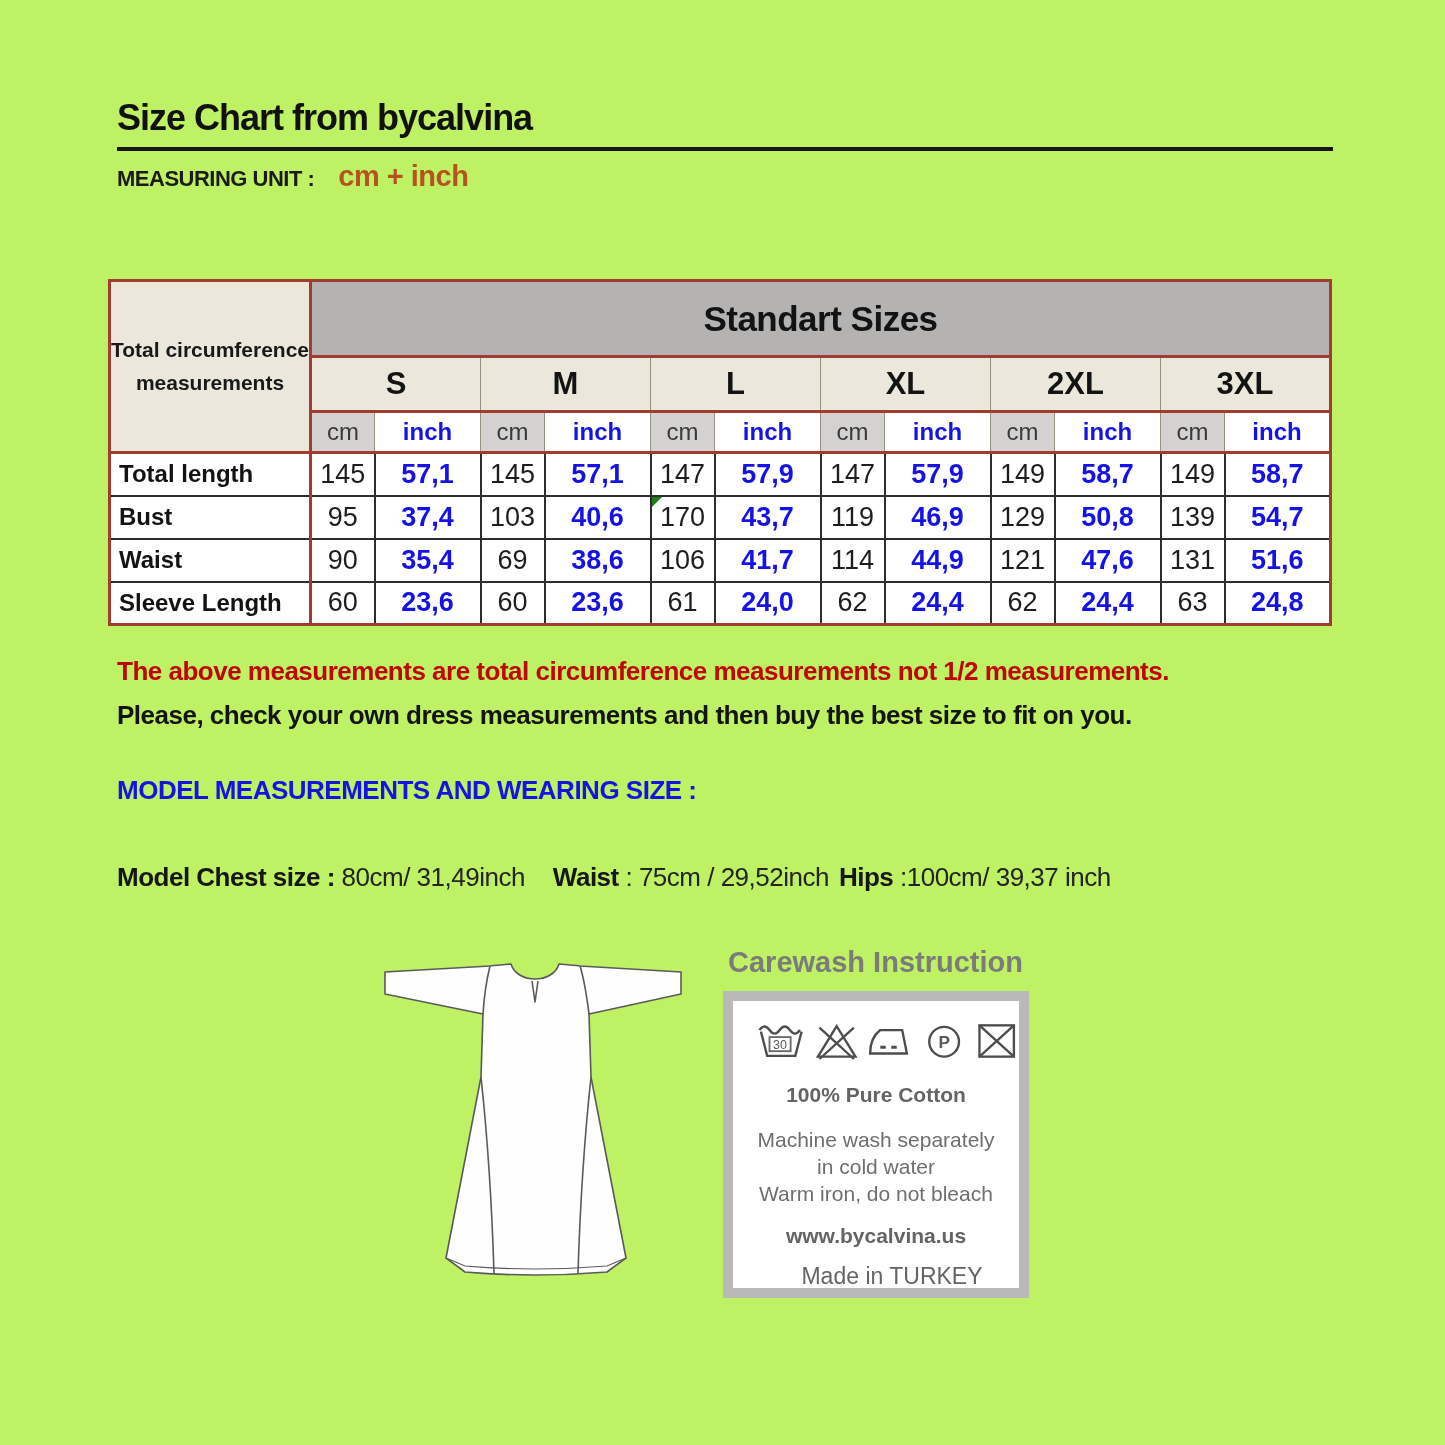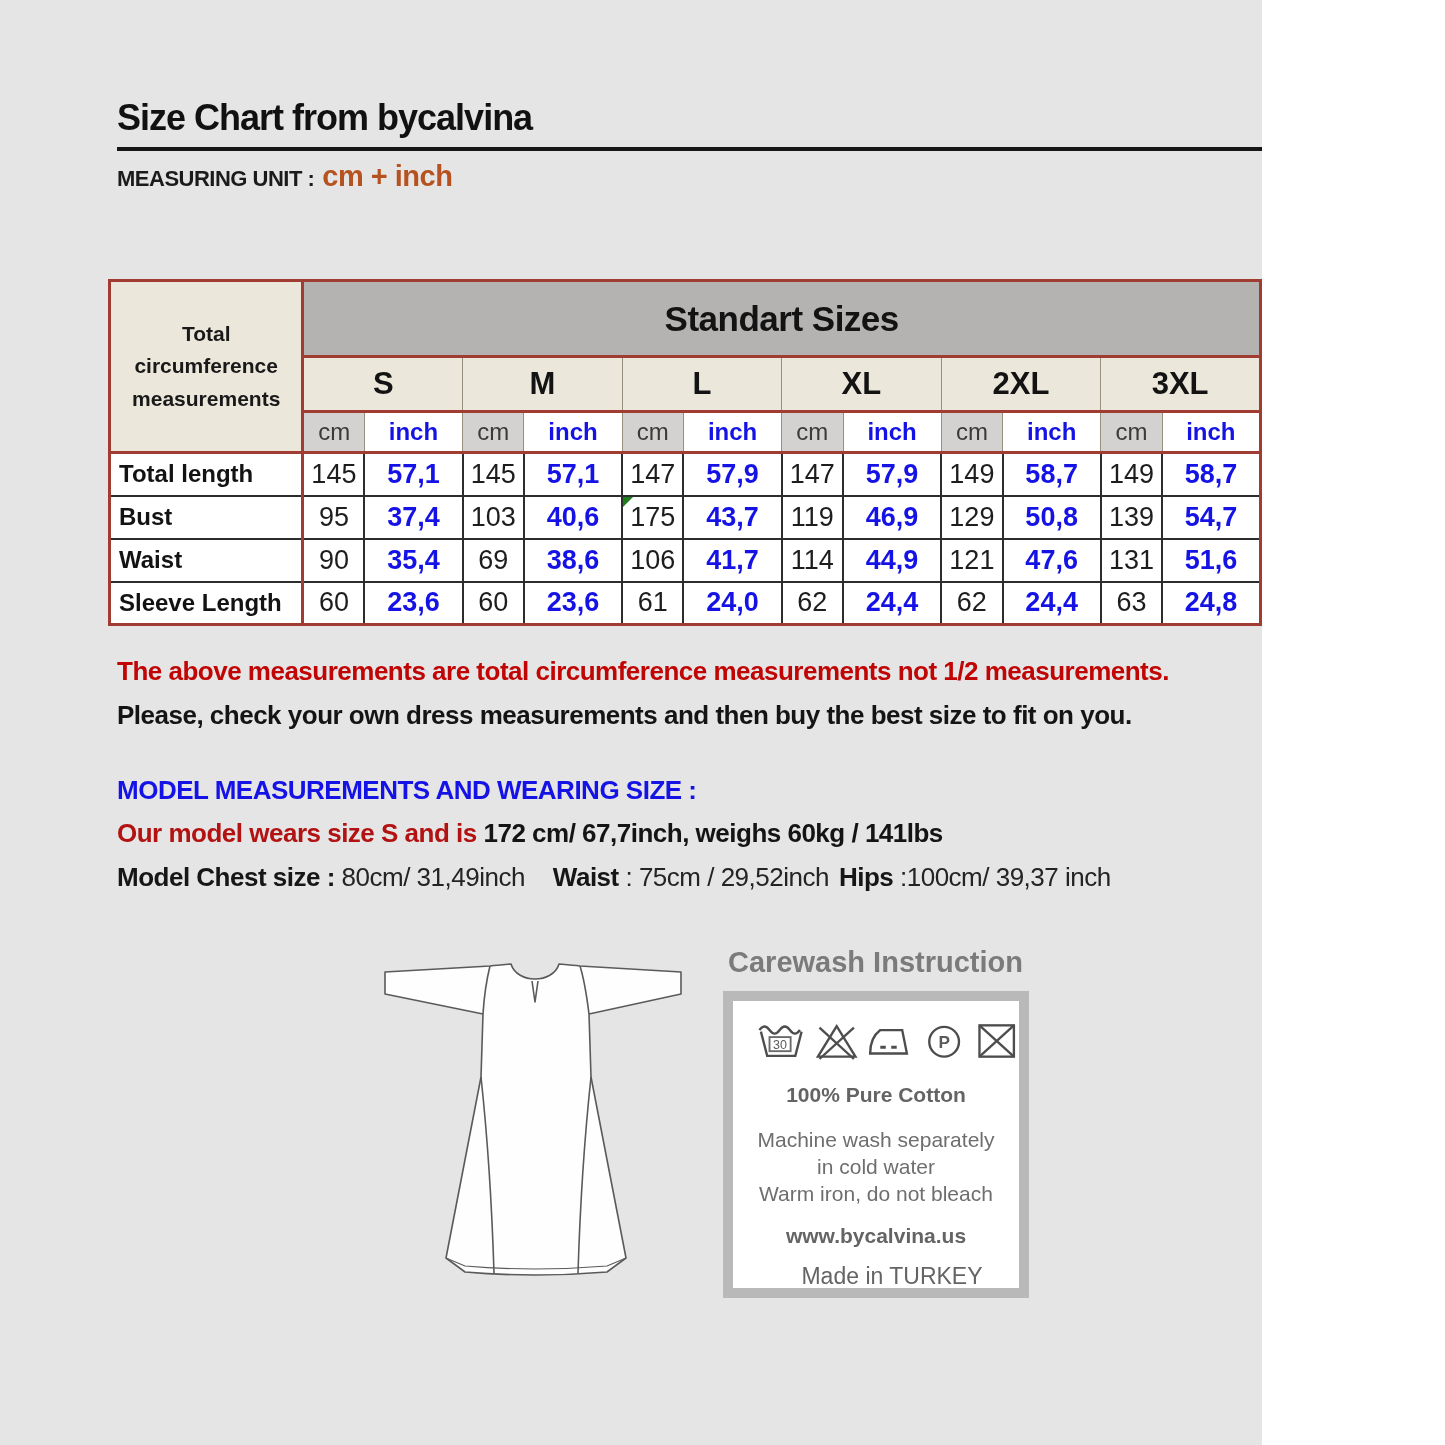--- a/index.html
+++ b/index.html
@@ -11,26 +11,26 @@
     --beige:#ebe7db;
     --gray-hdr:#b5b3b1;
     --gray-cm:#d4d2d0;
     --ink:#161616;
     --care-gray:#6e6e6e;
     --icon-gray:#4d4d4d;
   }
   *{margin:0;padding:0;box-sizing:border-box;}
   html,body{background:#ffffff;}
   body{font-family:"Liberation Sans",sans-serif;}
-  .page{position:relative;width:1262px;height:1445px;background:#e5e5e5;overflow:hidden;}
+  .page{position:relative;width:1445px;height:1445px;background:#bef264;overflow:hidden;}
 
   .title{position:absolute;left:117px;top:97px;font-size:36px;font-weight:700;color:#111;letter-spacing:-1px;}
   .title-rule{position:absolute;left:117px;top:147px;width:1216px;height:4px;background:#161616;}
 
-  .munit{position:absolute;left:117px;top:160px;display:flex;align-items:baseline;gap:8px;}
+  .munit{position:absolute;left:117px;top:160px;display:flex;align-items:baseline;gap:24px;}
   .munit-label{font-size:22px;font-weight:700;color:#1b1b1b;letter-spacing:-0.5px;}
   .munit-value{font-size:29px;font-weight:700;color:var(--brown);letter-spacing:-0.5px;}
 
   .note-blue{position:absolute;left:117px;top:213px;font-size:26px;font-weight:700;color:var(--blue);letter-spacing:-0.5px;}
 
   .size-table{position:absolute;left:108px;top:279px;border-collapse:collapse;table-layout:fixed;border:3px solid var(--red-border);}
   .size-table td{padding:0;text-align:center;vertical-align:middle;}
   td.corner{background:var(--beige);border-right:3px solid var(--red-border);border-bottom:3px solid var(--red-border);
             font-size:21px;font-weight:700;color:#191919;line-height:1.55;}
   td.hdr{background:var(--gray-hdr);border-bottom:3px solid var(--red-border);font-size:35px;font-weight:700;color:#131313;height:76px;letter-spacing:-0.5px;}
@@ -148,21 +148,21 @@
       <td class="inv">58,7</td>
       <td class="cmv">149</td>
       <td class="inv">58,7</td>
     </tr>
     <tr class="datarow">
       <td class="lbl">Bust</td>
       <td class="cmv">95</td>
       <td class="inv">37,4</td>
       <td class="cmv">103</td>
       <td class="inv">40,6</td>
-      <td class="cmv marker">175</td>
+      <td class="cmv marker">170</td>
       <td class="inv">43,7</td>
       <td class="cmv">119</td>
       <td class="inv">46,9</td>
       <td class="cmv">129</td>
       <td class="inv">50,8</td>
       <td class="cmv">139</td>
       <td class="inv">54,7</td>
     </tr>
     <tr class="datarow">
       <td class="lbl">Waist</td>
@@ -194,23 +194,20 @@
       <td class="cmv">63</td>
       <td class="inv">24,8</td>
     </tr>
   </tbody>
     </table>
 
   <div class="note-red">The above measurements are total circumference measurements not 1/2 measurements.</div>
   <div class="note-check">Please, check your own dress measurements and then buy the best size to fit on you.</div>
 
   <div class="model-h">MODEL MEASUREMENTS AND WEARING SIZE :</div>
-  <div class="model-wears">
-    <span class="red">Our model wears size S and is </span><span class="blk">172 cm/ 67,7inch, weighs 60kg / 141lbs</span>
-  </div>
   <div class="model-meas">
     <span class="b">Model Chest size :</span><span style="white-space:pre"> 80cm/ 31,49inch</span><span class="gap"></span><span class="b">Waist</span><span style="white-space:pre"> : 75cm / 29,52inch</span><span class="gap2"></span><span class="b">Hips</span><span style="white-space:pre"> :100cm/ 39,37 inch</span>
   </div>
 
   <div class="dress">
     <svg width="312" height="336" viewBox="0 0 312 336" fill="none" stroke="#5a5a5a" stroke-width="1.6" stroke-linejoin="round">
       <path fill="#fefefe" d="M7,20 L112,14
         C120,13 127,12.5 133,12
         C139,32 175,32 181,12
         C187,12.5 194,13 202,14

